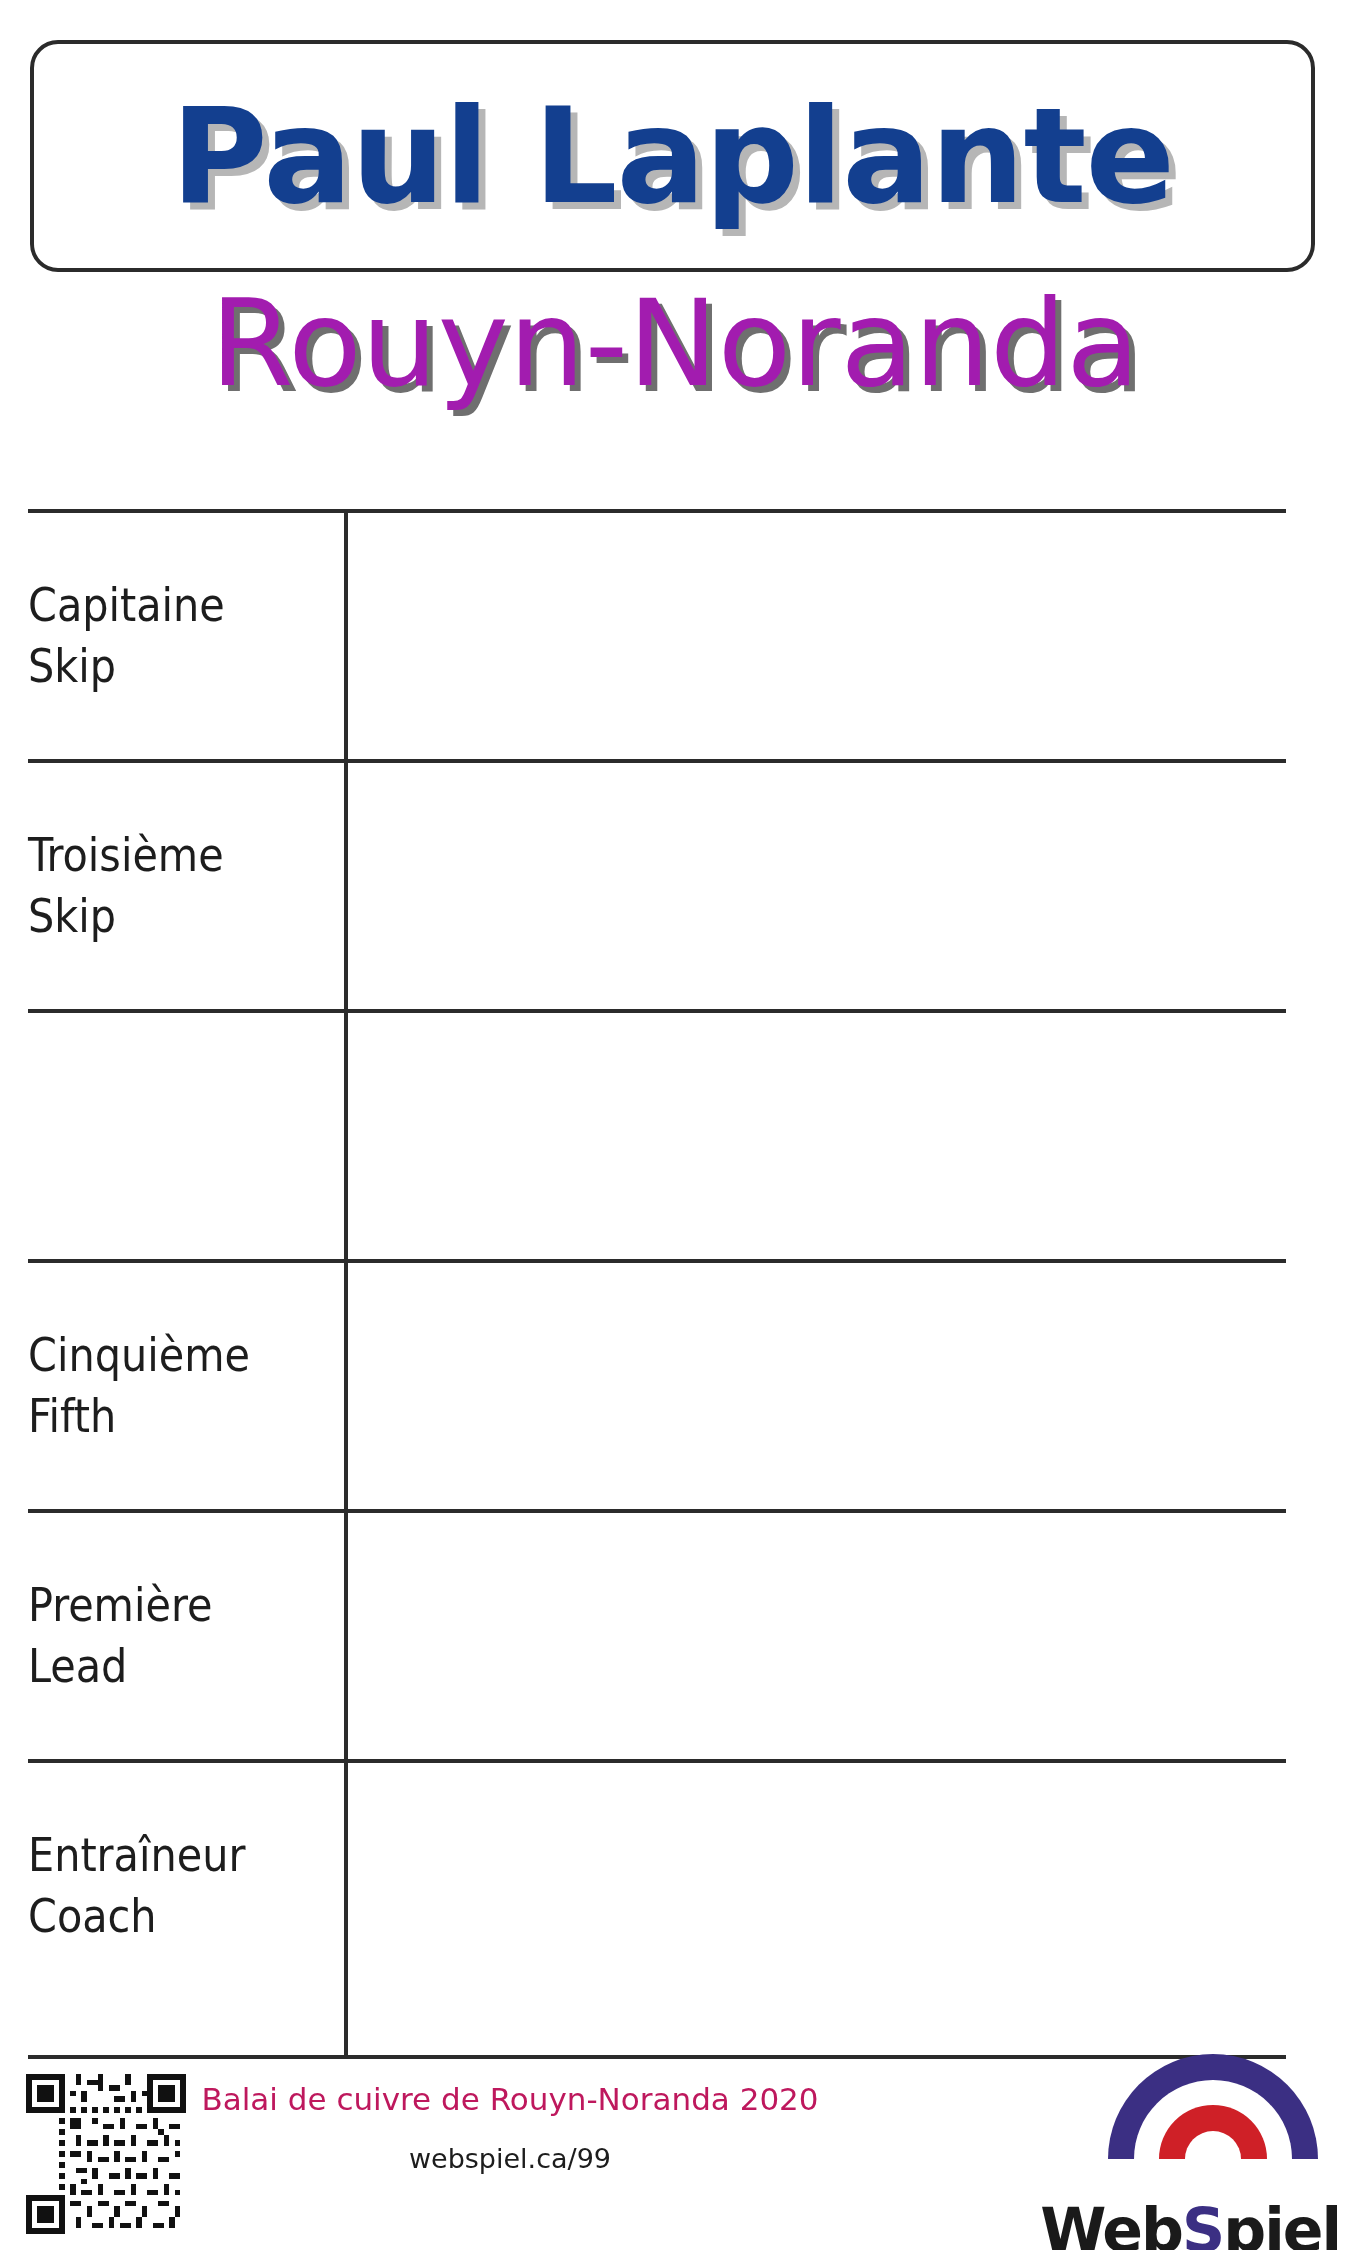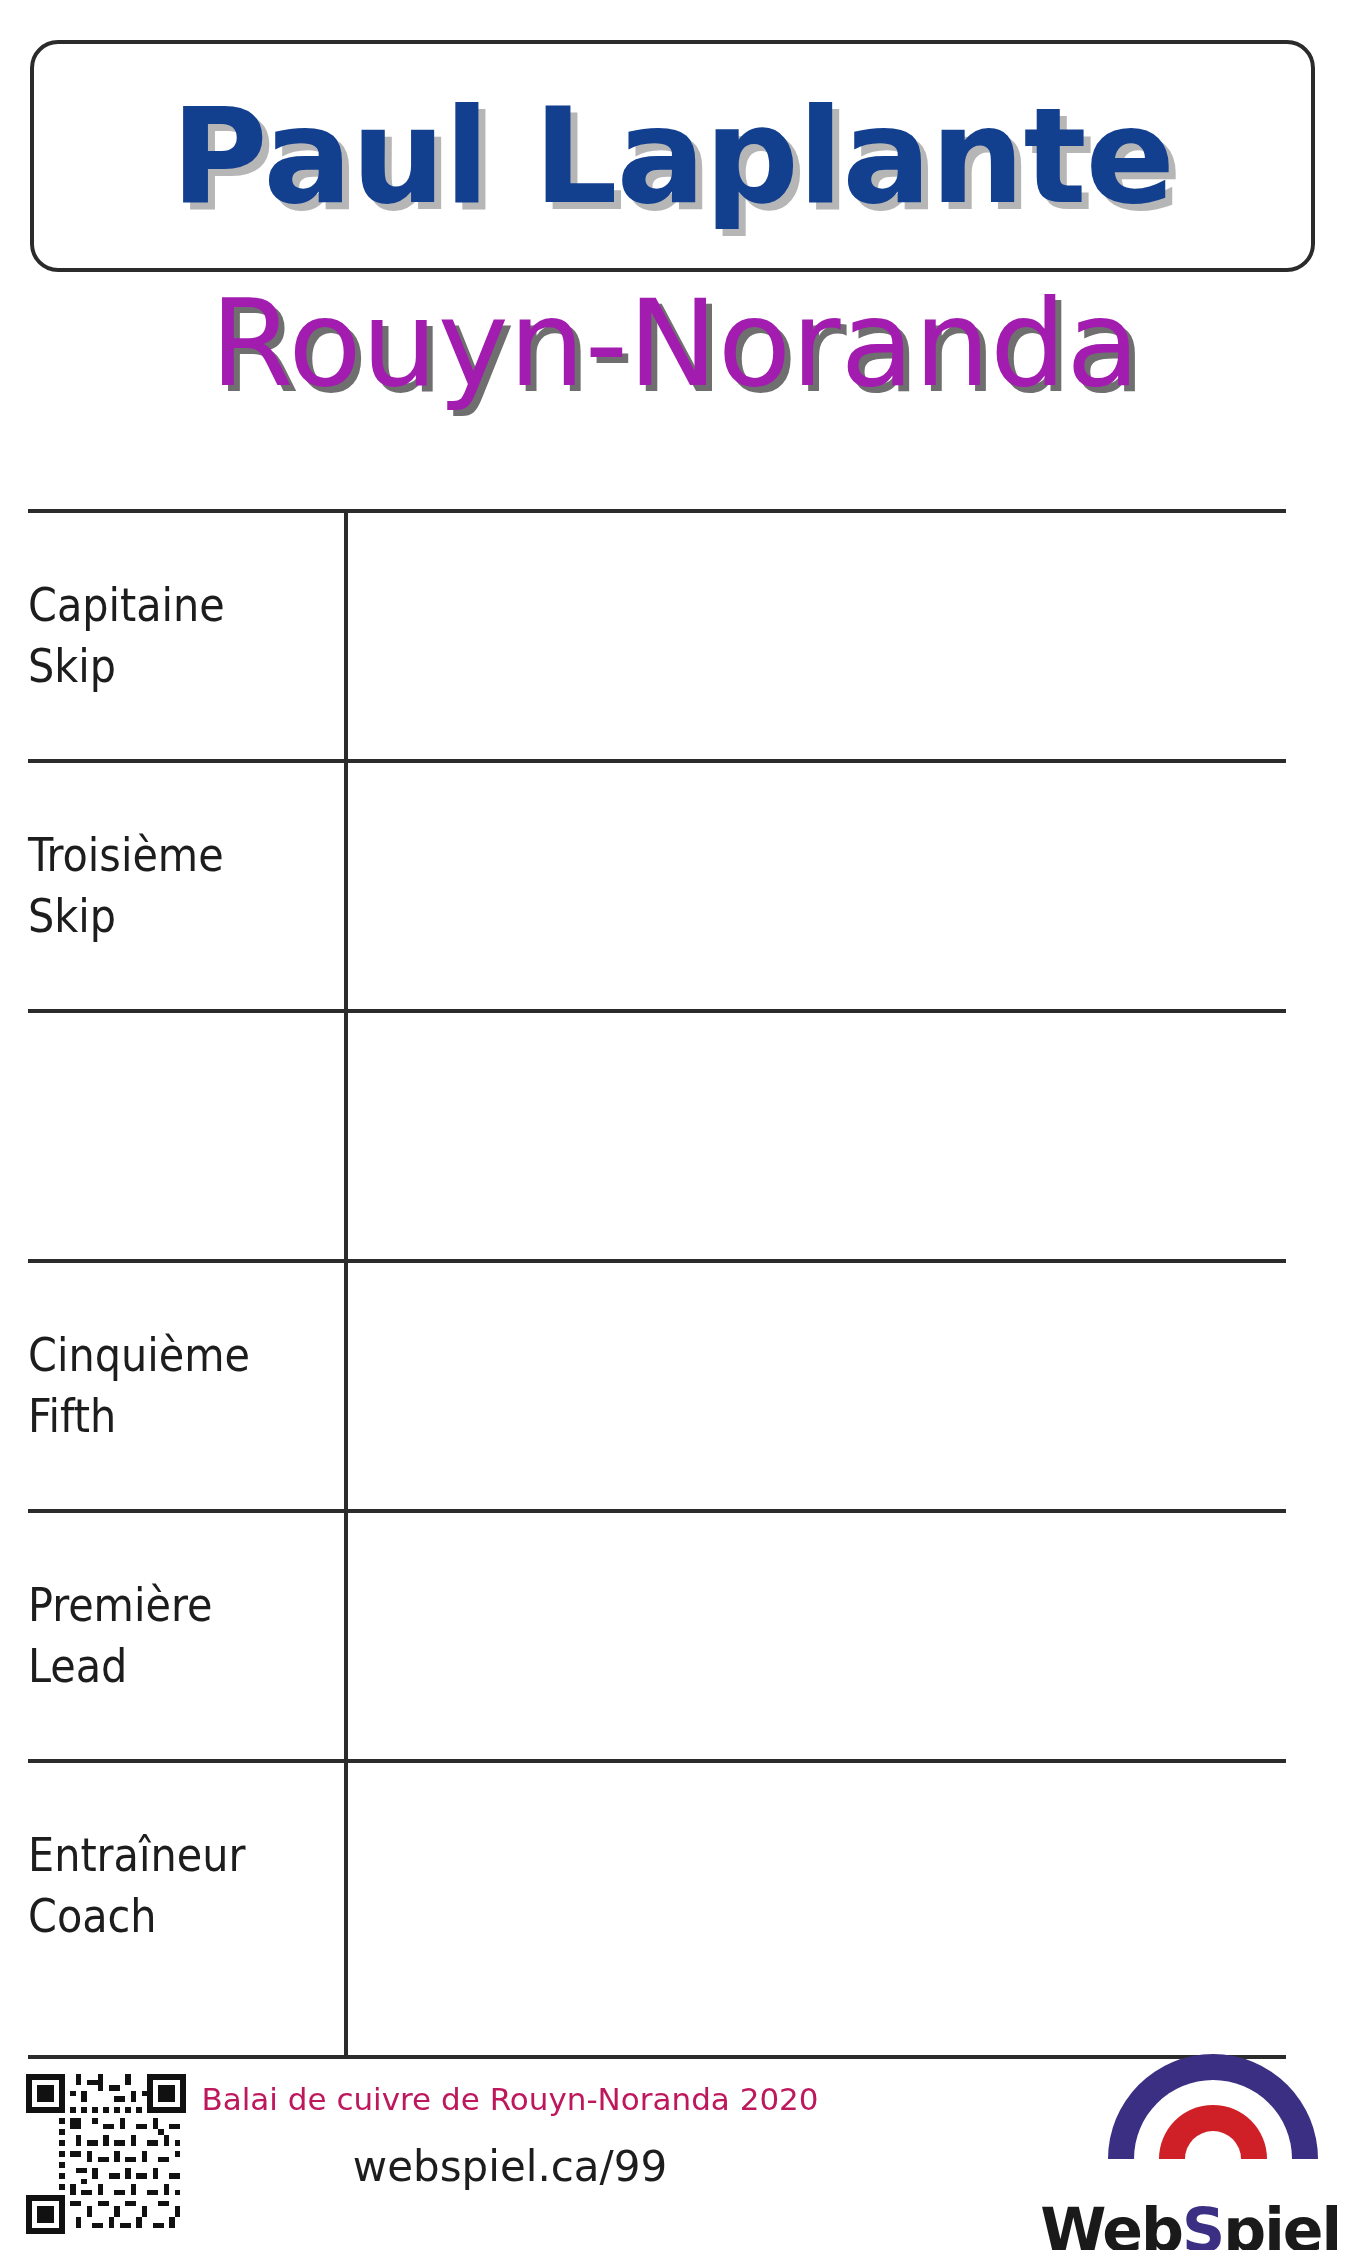--- a/index.html
+++ b/index.html
@@ -162,21 +162,21 @@
   .event-name {
     font-family: "DejaVu Sans", sans-serif;
     font-size: 31px;
     color: #be185d;
     line-height: 1.2;
     white-space: nowrap;
   }
   .site-url {
     margin-top: 26px;
     font-family: "DejaVu Sans", sans-serif;
-    font-size: 42px;
+    font-size: 27px;
     color: #1d1d1d;
     line-height: 1.1;
   }
 
   
   .logo {
     position: absolute;
     right: 10px;
     bottom: -6px;
     width: 430px;

